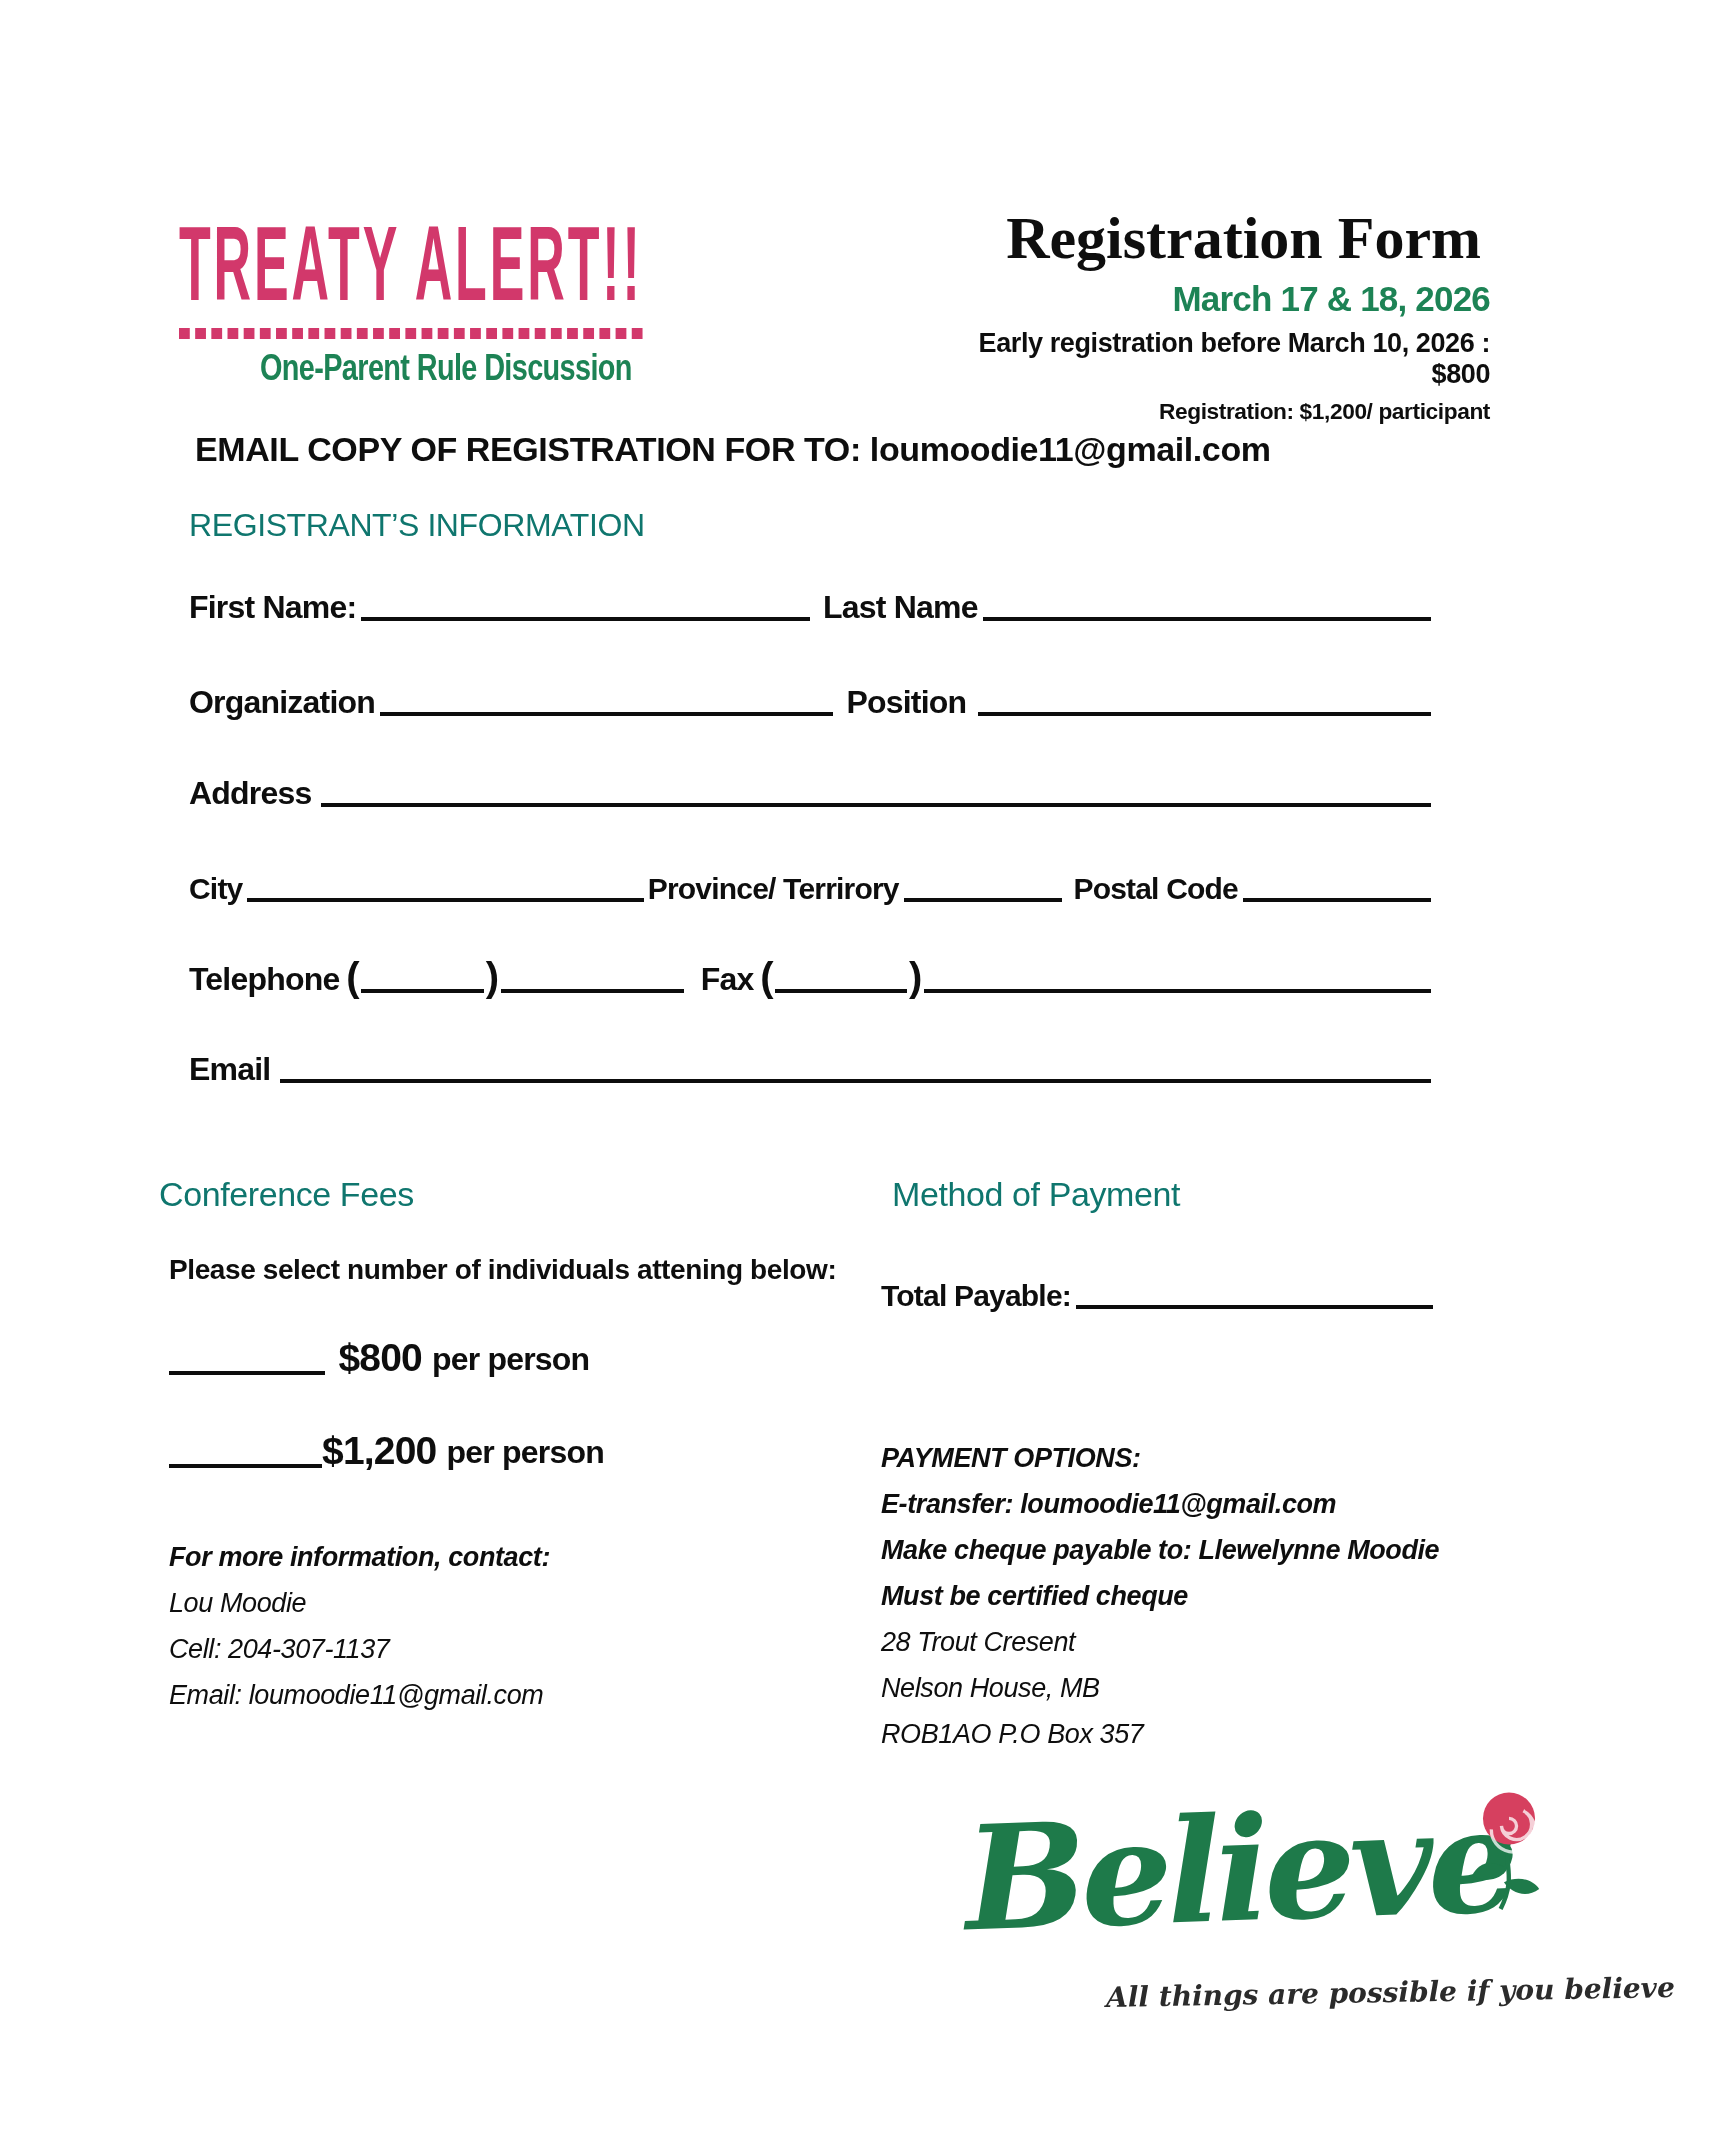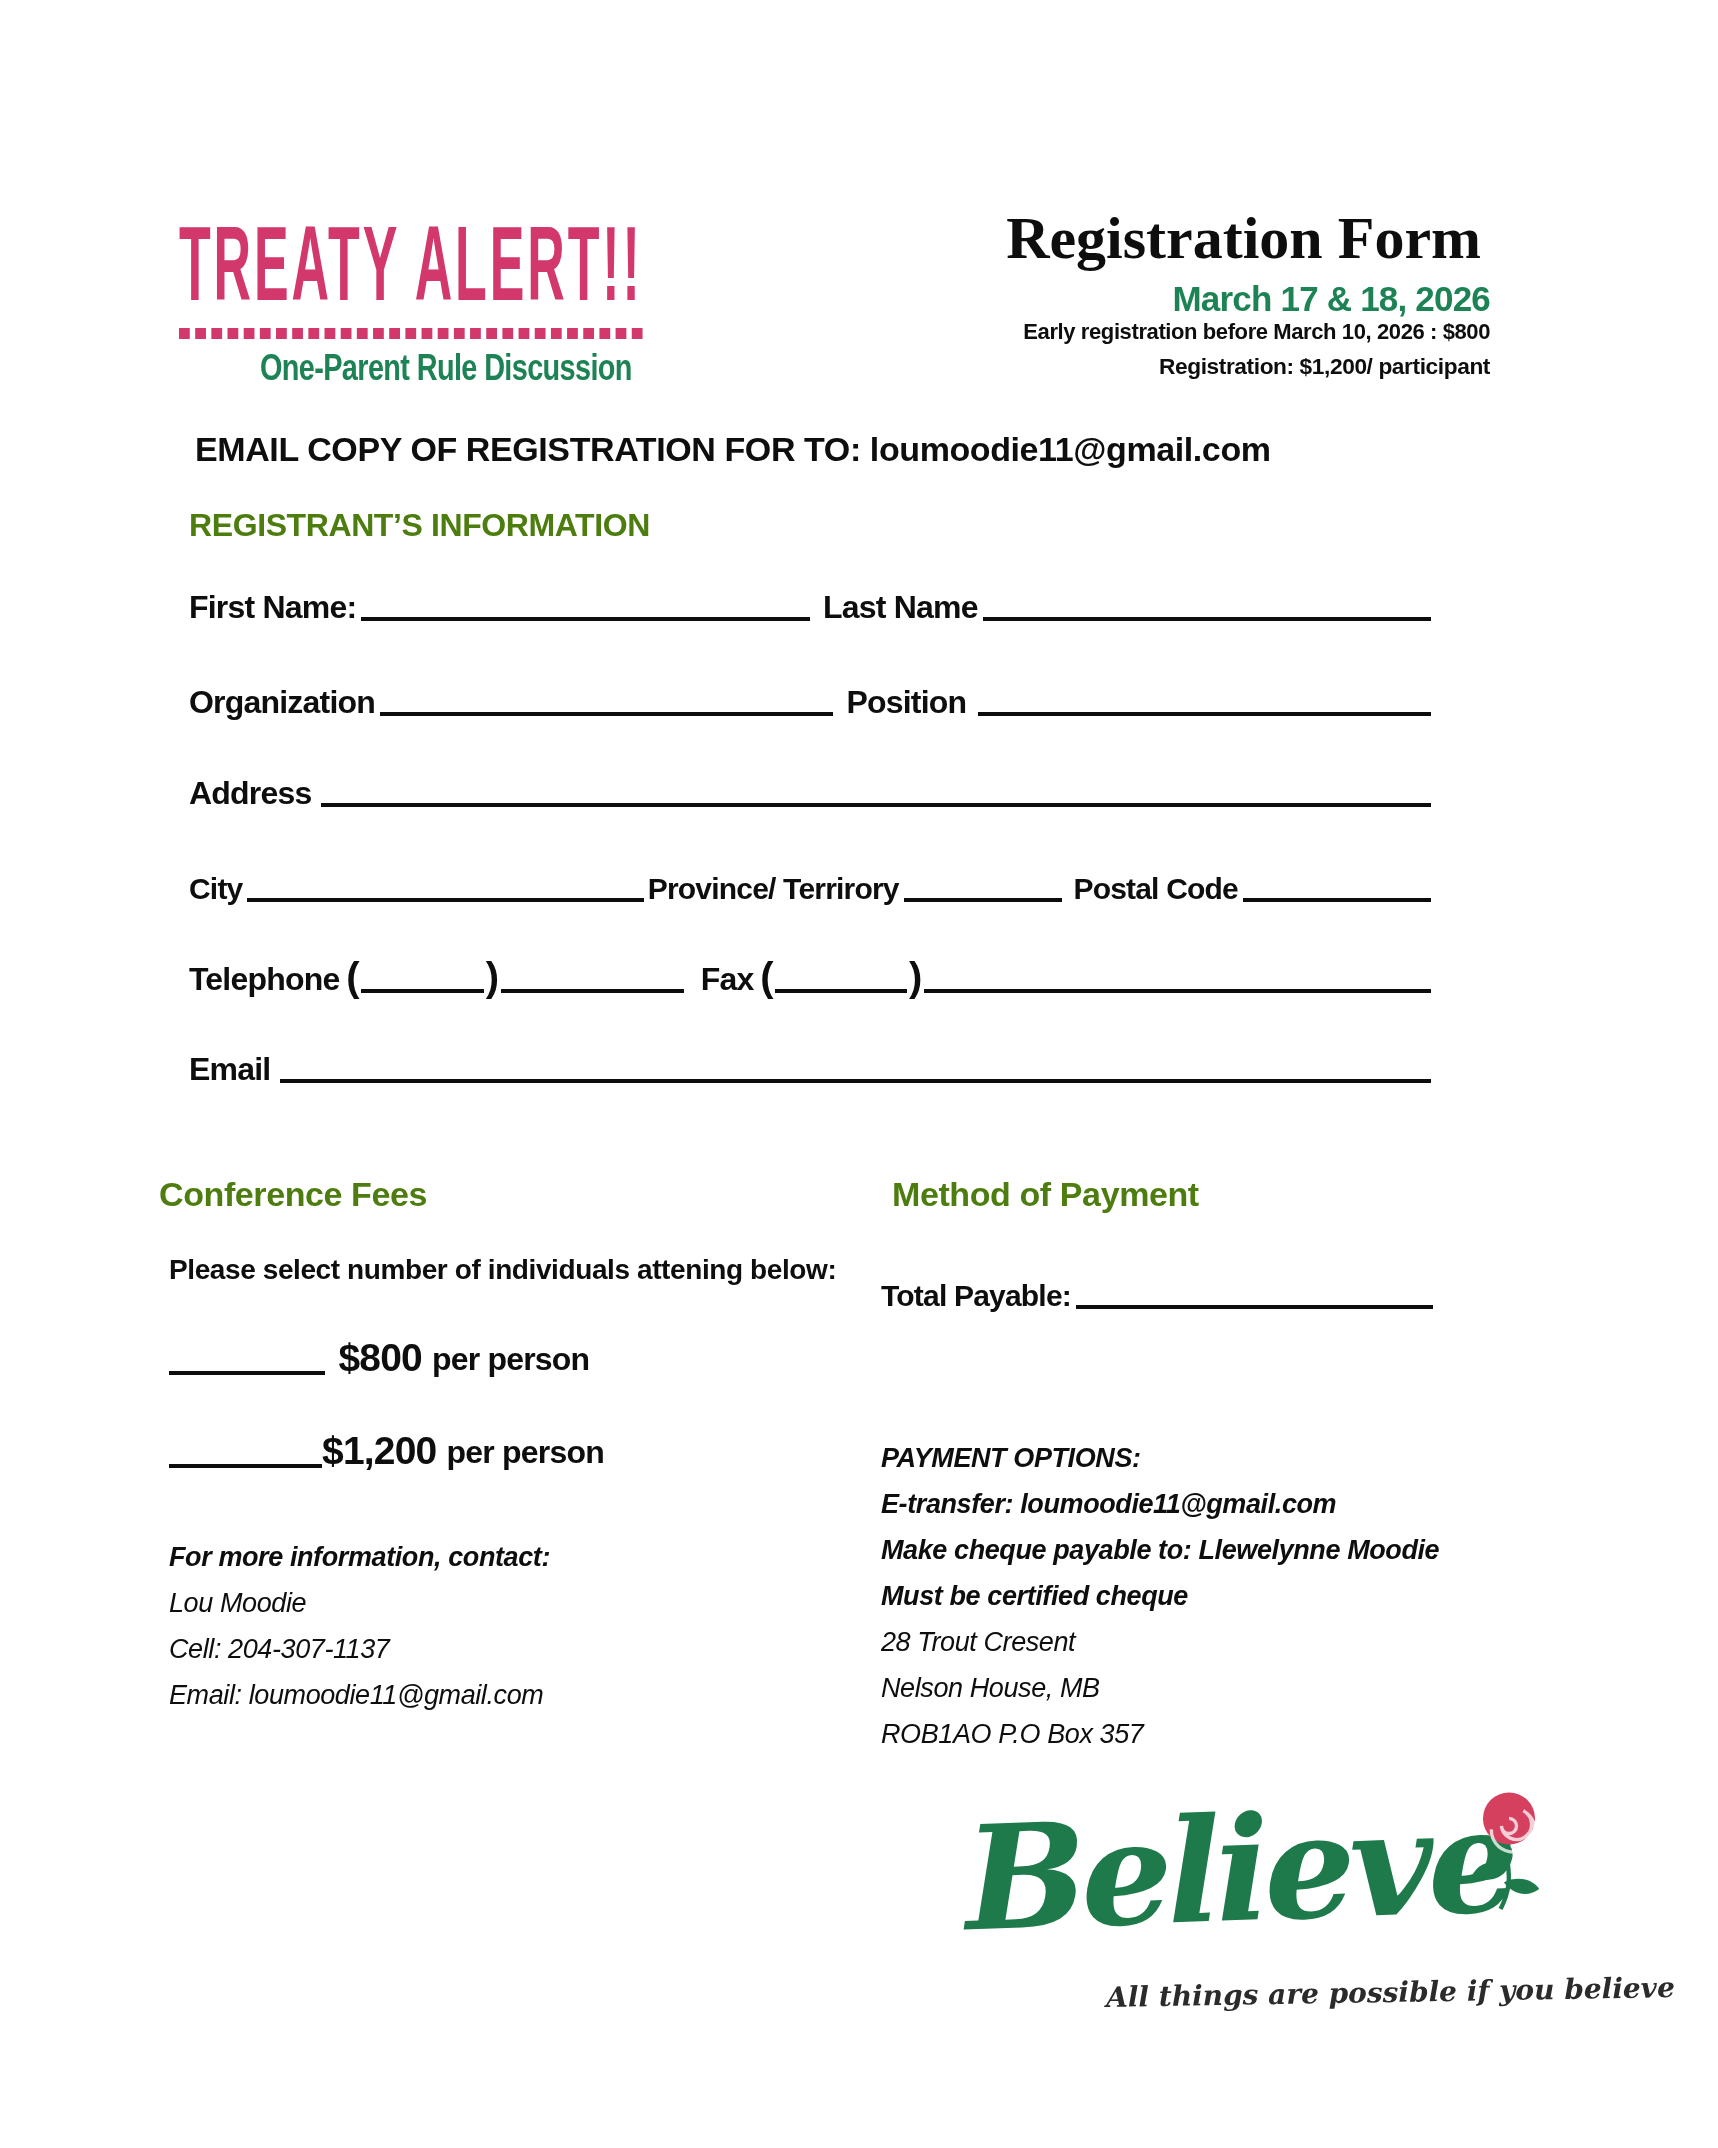--- a/index.html
+++ b/index.html
@@ -18,25 +18,25 @@
   }
   .logo-subtitle{
     white-space:nowrap; margin-top:8.4px; margin-left:81px;
     font-weight:700; font-size:37px; color:#1d8355;
     transform:scaleX(0.78); transform-origin:0 0; letter-spacing:-0.8px;
   }
   
   .header-right { position:absolute; left:923px; top:198px; width:567px; text-align:right; }
   .form-title { margin:9px; font-family:"Liberation Serif", serif; font-weight:700; font-size:60px; letter-spacing:0; line-height:1.05; }
   .event-date { margin-top:6.7px;  font-weight:700; font-size:35px; color:#1d8355; letter-spacing:-0.8px; }
-  .note       { margin-top:0; font-weight:700; font-size:22px; letter-spacing:-0.4px; }
+  .note       { margin-top:9px; font-weight:700; font-size:27px; letter-spacing:-0.4px; }
   .note + .note { margin-top:8.4px; font-size:22.7px; }
   
   .email-copy { position:absolute; left:195px; top:430px; font-weight:700; font-size:34px; letter-spacing:-0.4px; white-space:nowrap; }
-  .sec-green  { position:absolute; font-weight:700; color:#4d7c0f; letter-spacing:-0.4px; white-space:nowrap; }
+  .sec-green  { position:absolute; font-weight:400; color:#0f766e; letter-spacing:-0.4px; white-space:nowrap; }
   .reg-heading { left:189px; top:507px; font-size:32px; }
   .fees-heading { left:159px; top:1175px; font-size:34px; }
   .pay-heading  { left:892px; top:1175px; font-size:34px; }
   
   .frow { position:absolute; left:189px; right:287px; height:45px; display:flex; align-items:flex-end; }
   .lbl  { font-weight:700; font-size:32px; letter-spacing:-0.8px; white-space:nowrap; line-height:1; padding-right:5px; }
   .lbl-sm { font-size:30px; }
   .paren { font-weight:700; font-size:40px; line-height:0.9; padding:0 1.7px; }
   .ln   { display:inline-block; border-bottom:4.2px solid #0d0d0d; height:8.4px; margin-bottom:1.7px; }
   .grow { flex:1 1 auto; }

